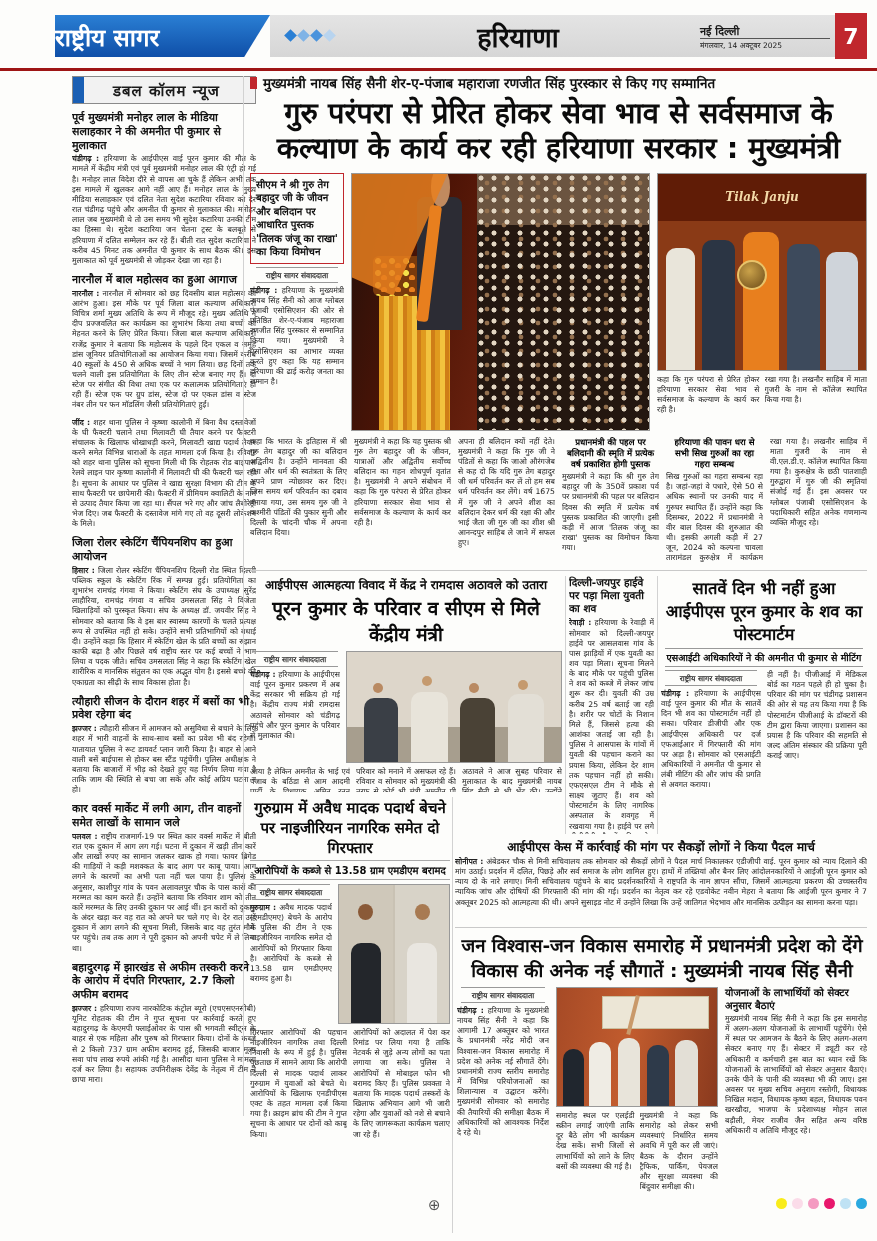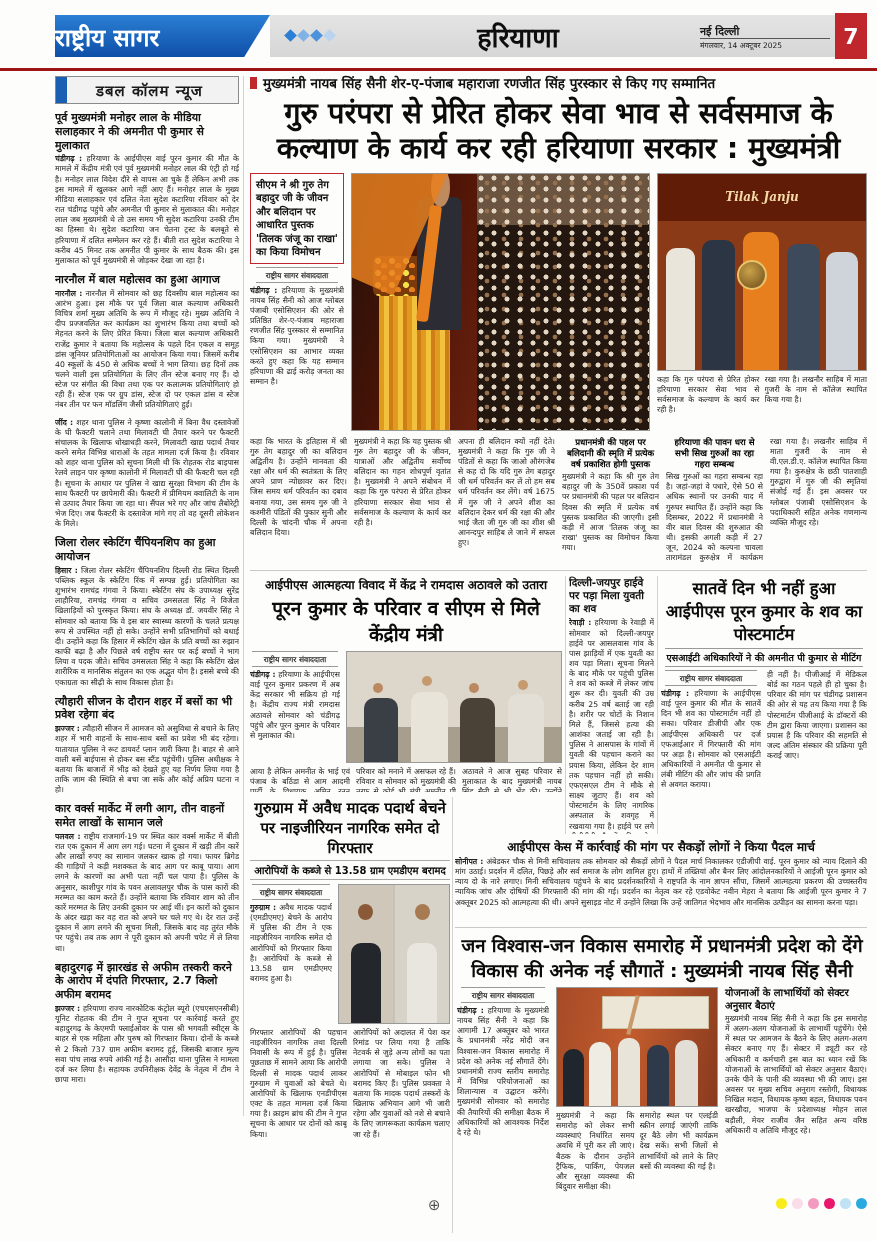--- a/index.html
+++ b/index.html
@@ -85,21 +85,21 @@
       <div style="flex:1;text-align:center;font-weight:bold;font-size:27px;color:#0d0d0d;">हरियाणा</div>
       <div style="width:130px;text-align:left;padding-right:5px;">
         <div style="font-weight:bold;font-size:11px;border-bottom:1px solid #555;">नई दिल्ली</div>
         <div style="font-size:7.5px;margin-top:1px;">मंगलवार, 14 अक्टूबर 2025</div>
       </div>
     </div>
     <div class="pagenum" style="width:32px;height:46px;">7</div>
   </div>
   <div class="abs" style="left:0;top:68px;width:877px;height:2.5px;background:#9e1515;"></div>
 
-  <div class="abs clip" style="left:55px;top:76px;width:184px;height:1040px;">
+  <div class="abs clip" style="left:72px;top:76px;width:184px;height:1040px;">
     <div class="dcn">
       <div class="dcn-block"></div>
       <div class="dcn-title">डबल कॉलम न्यूज</div>
     </div>
 
     <div class="lart">
       <div class="hsm">पूर्व मुख्यमंत्री मनोहर लाल के मीडिया सलाहकार ने की अमनीत पी कुमार से मुलाकात</div>
       <div class="bt"><span class="dl">चंडीगढ़ :</span> <span>हरियाणा के आईपीएस वाई पूरन कुमार की मौत के मामले में केंद्रीय मंत्री एवं पूर्व मुख्यमंत्री मनोहर लाल की एंट्री हो गई है। मनोहर लाल विदेश दौरे से वापस आ चुके हैं लेकिन अभी तक इस मामले में खुलकर आगे नहीं आए हैं। मनोहर लाल के मुख्य मीडिया सलाहकार एवं दलित नेता सुदेश कटारिया रविवार को देर रात चंडीगढ़ पहुंचे और अमनीत पी कुमार से मुलाकात की। मनोहर लाल जब मुख्यमंत्री थे तो उस समय भी सुदेश कटारिया उनकी टीम का हिस्सा थे। सुदेश कटारिया जन चेतना ट्रस्ट के बलबूते से हरियाणा में दलित सम्मेलन कर रहे हैं। बीती रात सुदेश कटारिया ने करीब 45 मिनट तक अमनीत पी कुमार के साथ बैठक की। इस मुलाकात को पूर्व मुख्यमंत्री से जोड़कर देखा जा रहा है।</span></div>
     </div>
     <div class="lart">
@@ -272,22 +272,22 @@
         <div class="ph ph5" style="height:118px;">
           <div class="ban5"></div>
           <div class="fig" style="left:4%;width:13%;height:48%;background:#20262e;"></div>
           <div class="fig" style="left:20%;width:14%;height:54%;background:#efece4;"></div>
           <div class="fig" style="left:38%;width:14%;height:58%;background:#e8e4da;"></div>
           <div style="position:absolute;left:46%;top:6%;width:4px;height:34%;background:#c9996a;transform:rotate(14deg);"></div>
           <div class="fig" style="left:56%;width:14%;height:52%;background:#2e3a4a;"></div>
           <div class="fig" style="left:74%;width:14%;height:56%;background:#e3dfd6;"></div>
         </div>
         <div style="display:flex;gap:5px;flex:1;">
+          <div class="bt clip" style="flex:1;">समारोह स्थल पर एलईडी स्क्रीन लगाई जाएंगी ताकि दूर बैठे लोग भी कार्यक्रम देख सकें। सभी जिलों से लाभार्थियों को लाने के लिए बसों की व्यवस्था की गई है।</div>
           <div class="bt clip" style="flex:1;">मुख्यमंत्री ने कहा कि समारोह को लेकर सभी व्यवस्थाएं निर्धारित समय अवधि में पूरी कर ली जाएं। बैठक के दौरान उन्होंने ट्रैफिक, पार्किंग, पेयजल और सुरक्षा व्यवस्था की बिंदुवार समीक्षा की।</div>
-          <div class="bt clip" style="flex:1;">समारोह स्थल पर एलईडी स्क्रीन लगाई जाएंगी ताकि दूर बैठे लोग भी कार्यक्रम देख सकें। सभी जिलों से लाभार्थियों को लाने के लिए बसों की व्यवस्था की गई है।</div>
         </div>
       </div>
       <div style="flex:1;">
         <div class="hsm" style="font-size:10px;">योजनाओं के लाभार्थियों को सेक्टर अनुसार बैठाएं</div>
         <div class="bt clip" style="height:178px;margin-top:2px;">मुख्यमंत्री नायब सिंह सैनी ने कहा कि इस समारोह में अलग-अलग योजनाओं के लाभार्थी पहुंचेंगे। ऐसे में स्थल पर आमजन के बैठने के लिए अलग-अलग सेक्टर बनाए गए हैं। सेक्टर में ड्यूटी कर रहे अधिकारी व कर्मचारी इस बात का ध्यान रखें कि योजनाओं के लाभार्थियों को सेक्टर अनुसार बैठाएं। उनके पीने के पानी की व्यवस्था भी की जाए। इस अवसर पर मुख्य सचिव अनुराग रस्तोगी, विधायक निखिल मदान, विधायक कृष्ण बहल, विधायक पवन खरखौदा, भाजपा के प्रदेशाध्यक्ष मोहन लाल बड़ौली, मेयर राजीव जैन सहित अन्य वरिष्ठ अधिकारी व अतिथि मौजूद रहे।</div>
         <div class="dots" style="margin-top:6px;justify-content:flex-end;">
           <span class="dot" style="background:#f9ec1b;"></span>
           <span class="dot" style="background:#fbdce9;"></span>
           <span class="dot" style="background:#f49ac1;"></span>
           <span class="dot" style="background:#e8186c;"></span>

